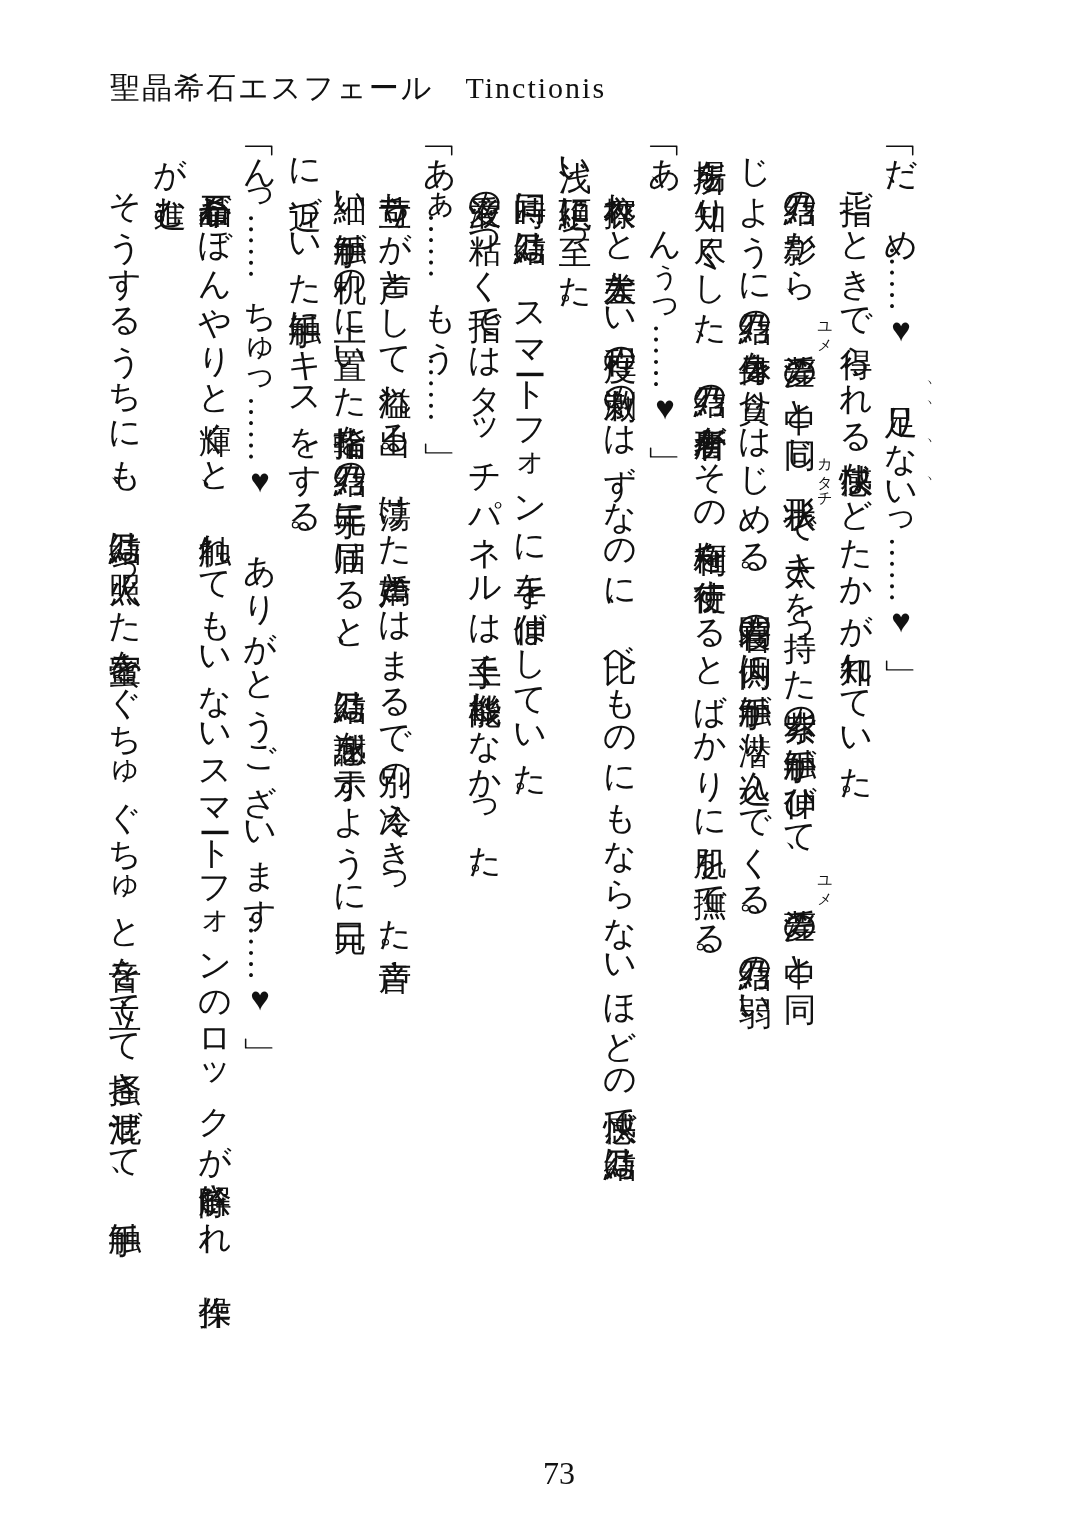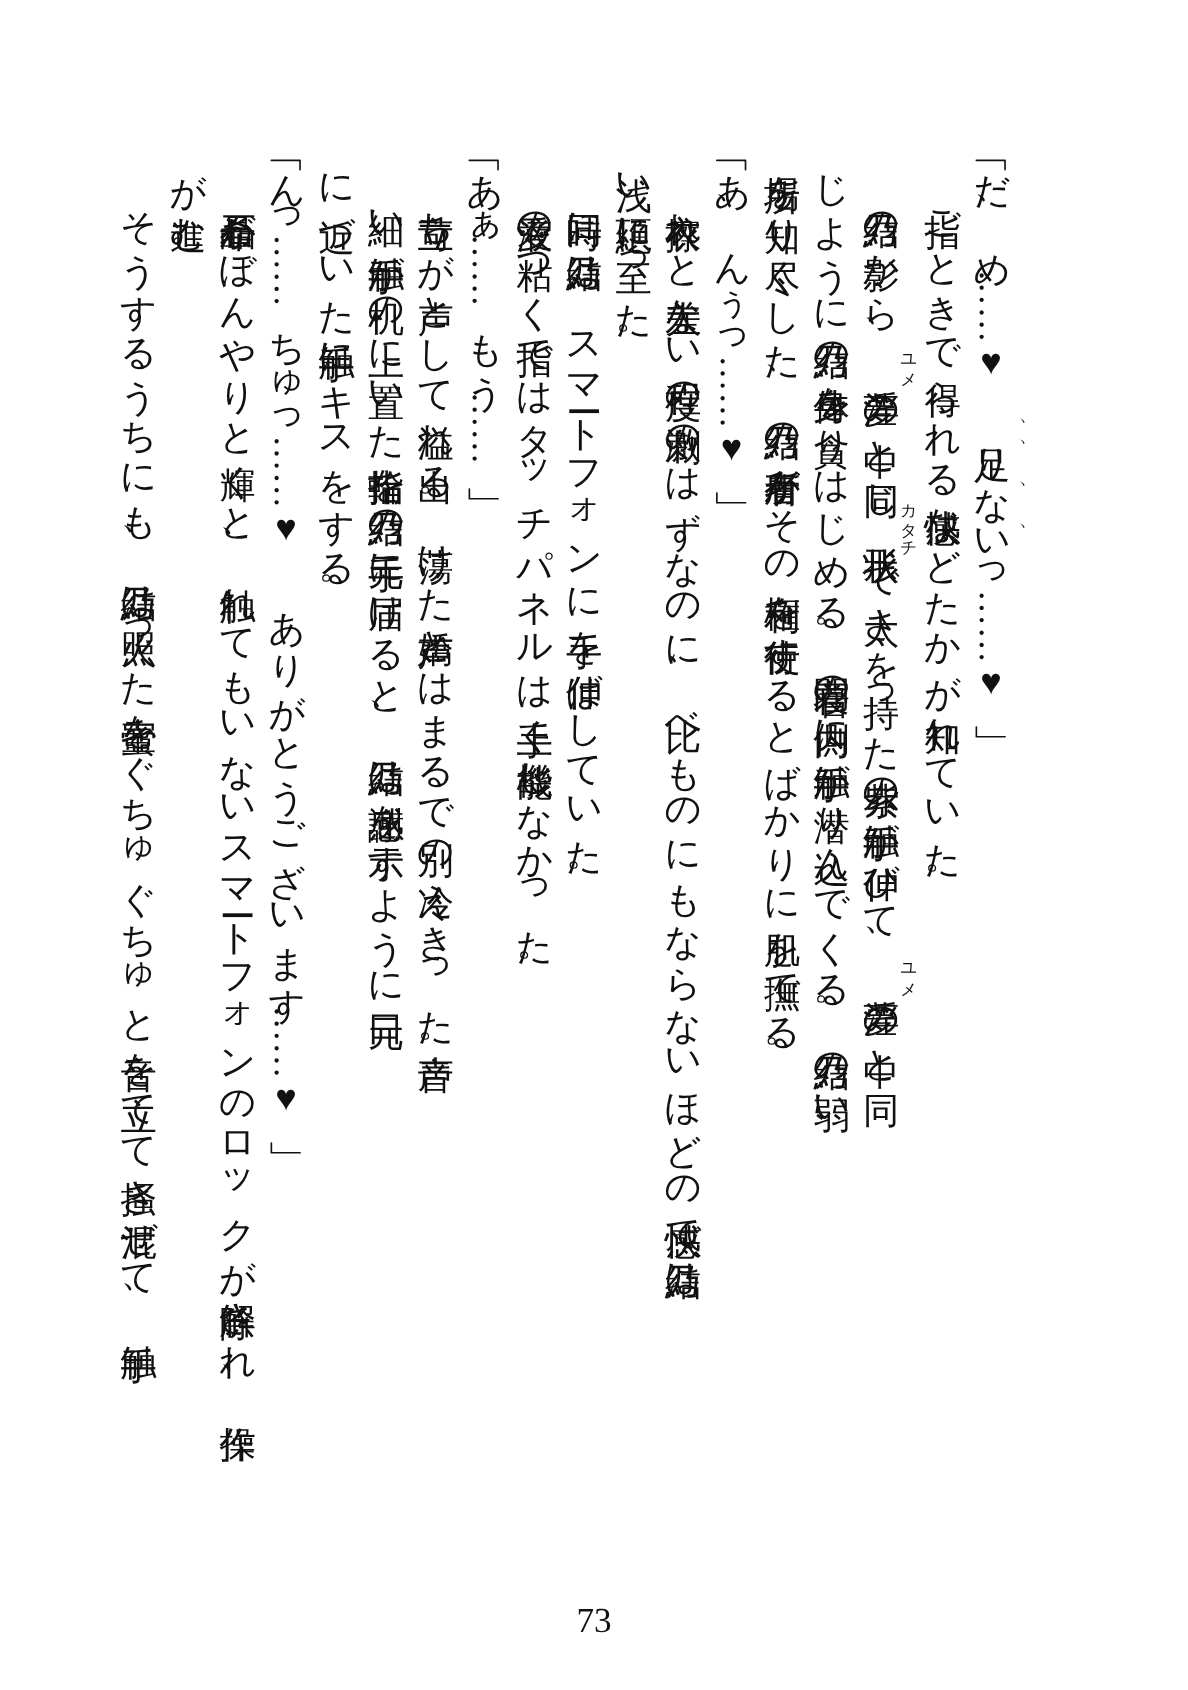--- a/index.html
+++ b/index.html
@@ -56,29 +56,30 @@
   }
   ruby rt {
     font-size: 15px;
     letter-spacing: 0;
   }
   .page-number {
     position: absolute;
     left: 505px;
     top: 1455px;
     width: 70px;
-    text-align: center;
+    text-align: right;
     font-size: 32px;
     color: #111111;
   }
 </style>
 </head>
 <body>
 
 <div class="page">
+  <div class="running-head">聖晶希石エスフェール　Tinctionis</div>
 
   <div class="text-block">
       <div class="tcol"><span>「だ、め……♥　</span><span class="bouten">足りない</span><span>っ……♥」</span></div>
       <div class="tcol indent"><span>指ごときで得られる快感などたかが知れていた。</span></div>
       <div class="tcol indent"><span>結乃の影から、</span><ruby>淫夢<rt>ユメ</rt></ruby><span>の中と同じ</span><ruby>形状<rt>カタチ</rt></ruby><span>で太さを持った赤紫の触手が伸びて、</span><ruby>淫夢<rt>ユメ</rt></ruby><span>の中と同</span></div>
       <div class="tcol"><span>じように結乃の身体を貪りはじめる。寝間着の内側に触手が潜り込んでくる。結乃の弱い</span></div>
       <div class="tcol"><span>場所を知り尽くした、結乃の所有者がその権利を行使するとばかりに肌を撫でる。</span></div>
       <div class="tcol"><span>「あ、んぅっ……♥」</span></div>
       <div class="tcol indent"><span>衣擦れと大差ない程度の刺激のはずなのに、比べものにもならないほどの快感で結乃は</span></div>
       <div class="tcol"><span>浅い絶頂に至った。</span></div>

